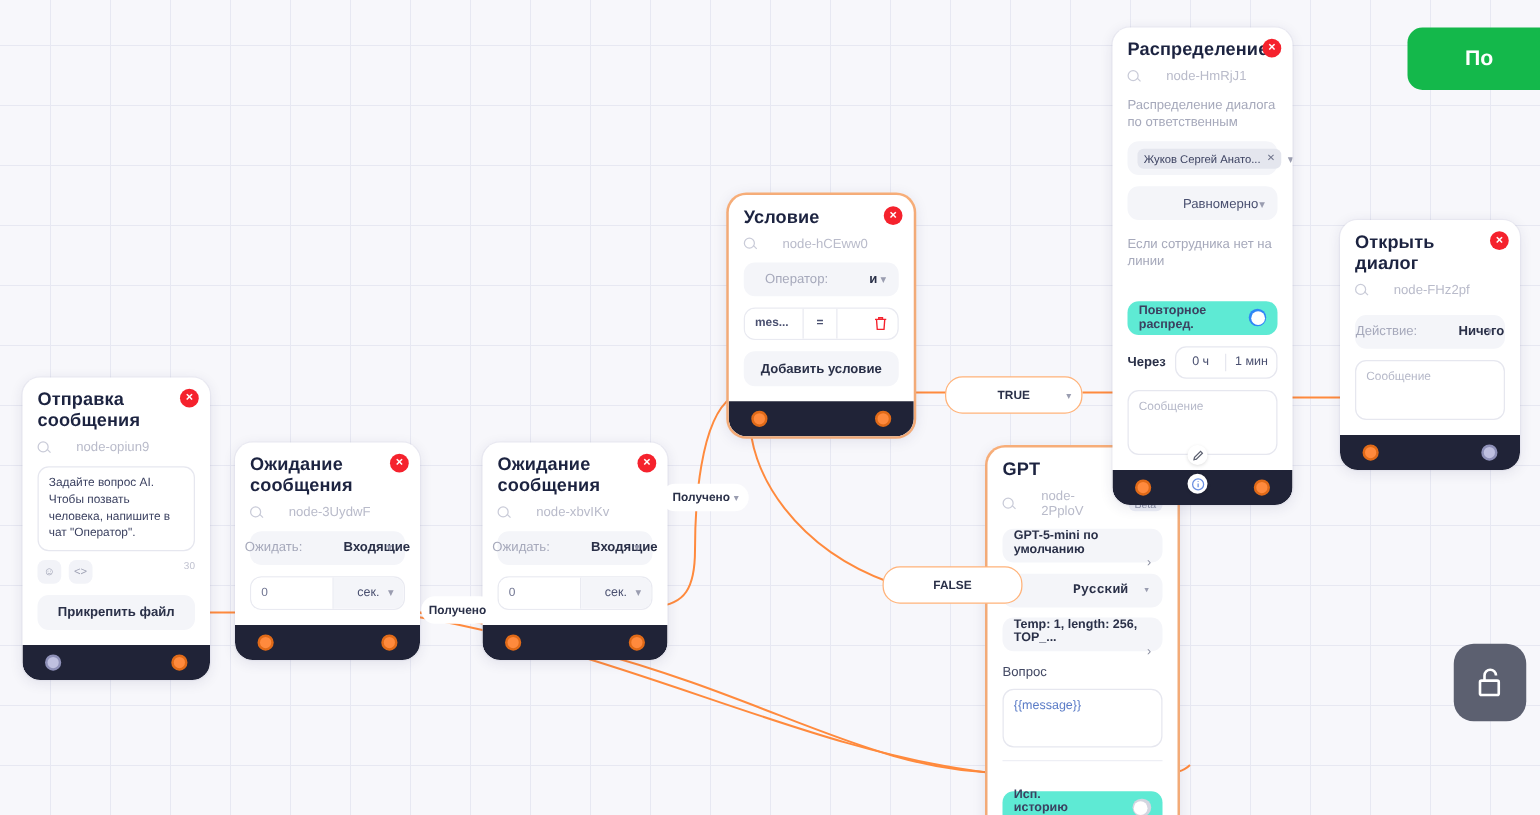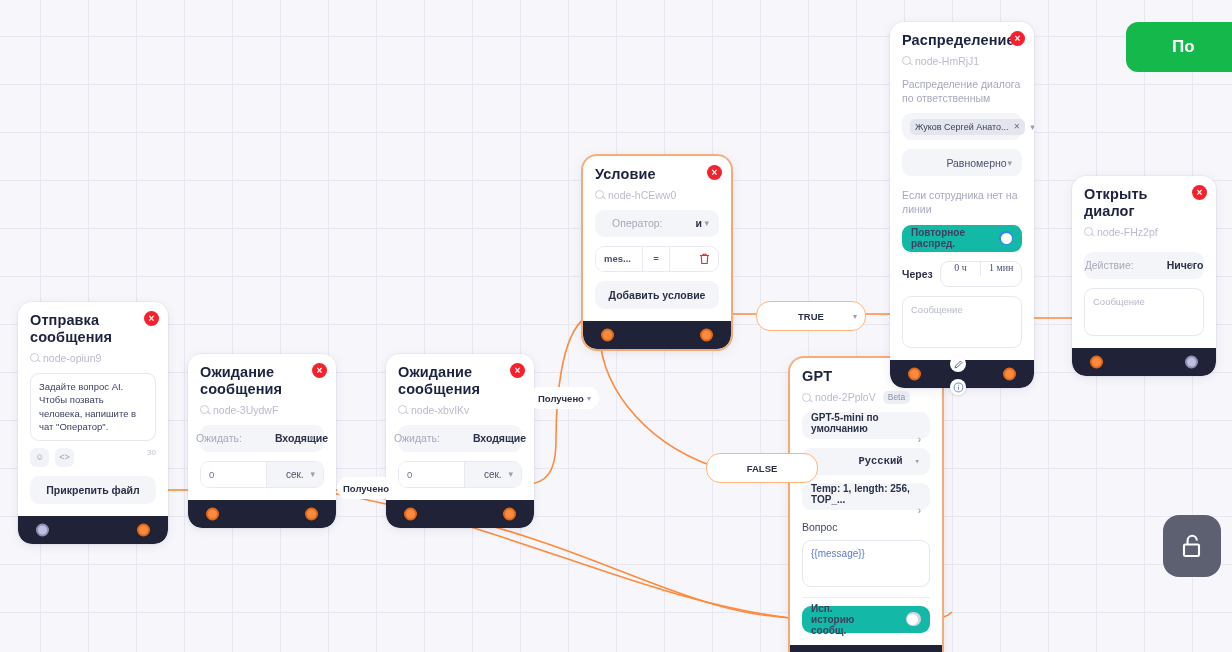--- a/index.html
+++ b/index.html
@@ -30,21 +30,21 @@
     display: flex; flex-direction: column;
   }
   .node.sel { box-shadow: 0 2px 12px rgba(40,40,90,.13), 0 0 0 2px #ffb37a; }
   .node-body { padding: 10px 12px 12px 12px; flex: 1; }
   .node-title {
     font-size: 14.5px; font-weight: 700; color: #1c2340;
     line-height: 1.16; letter-spacing: .1px;
     padding-right: 24px;
   }
   .node-id {
-    display: flex; align-items: center; gap: 4px;
+    display: flex; align-items: center; gap: 22px;
     font-size: 10.5px; color: #b9bbca; margin-top: 6px; font-weight: 400;
   }
   .node-id .q { width: 9px; height: 9px; border: 1.2px solid #c9cbd8; border-radius: 50%; position: relative; flex: none; }
   .node-id .q::after { content:""; position:absolute; width:3.5px; height:1.2px; background:#c9cbd8; right:-2.2px; bottom:0px; transform: rotate(45deg); }
   .beta {
     background: #eceef6; color: #8b90a6; font-size: 8.5px; font-weight: 400;
     padding: 1.5px 5px; border-radius: 5px; margin-left: 3px;
   }
   .close-x {
     position: absolute; top: 9px; right: 9px;
@@ -108,40 +108,40 @@
     background: #f4f5f9; border-radius: 9px; min-height: 27px;
     display: flex; align-items: center; padding: 0 8px; margin-top: 8px; gap: 5px;
   }
   .chip {
     background: #e4e6ee; border-radius: 5px; font-size: 9px; color: #3b4160;
     padding: 3px 5px; display: flex; align-items: center; gap: 5px; white-space: nowrap;
   }
   .chip .x { color: #6b7089; font-size: 8px; cursor: pointer; }
 
   .toggle-row {
-    background: #14b8a6; border-radius: 9px; height: 27px;
-    display: flex; align-items: center; padding: 0 9px; margin-top: 8px;
+    background: #5eead4; border-radius: 9px; height: 27px;
+    display: flex; align-items: center; padding: 0 9px; margin-top: 24px;
     font-size: 10px; color: #3b4160; font-weight: 700; gap: 32px;
   }
   .switch {
     margin-left: auto; width: 26px; height: 14px; border-radius: 9px;
     background: #d3d5e0; position: relative;
   }
   .switch.on { background: #2f86f6; }
   .switch .knob {
     position: absolute; top: 1.5px; left: 1.5px;
     width: 11px; height: 11px; border-radius: 50%; background: #fff;
   }
   .switch.on .knob { left: auto; right: 1.5px; }
 
   .through-row { display: flex; align-items: center; gap: 7px; margin-top: 9px; }
   .through-row .k { font-size: 10.5px; font-weight: 700; color: #2a3048; }
   .through-box {
     flex: 1; border: 1px solid #e6e7ef; border-radius: 9px; height: 26px;
-    display: flex; font-size: 10px; color: #4a5070; font-family: Liberation Serif, serif;
+    display: flex; align-items: center; font-size: 10px; color: #4a5070;
   }
   .through-box span { flex: 1; text-align: center; }
   .through-box .sep { flex: none; width: 1px; height: 14px; background: #e6e7ef; }
 
   .cond-row {
     display: flex; align-items: stretch; margin-top: 9px;
     border: 1px solid #e9eaf1; border-radius: 9px; overflow: hidden; height: 26px;
   }
   .cond-row .c1 { width: 46px; display: flex; align-items: center; padding-left: 8px;
                   font-size: 9.5px; color: #4a5070; font-weight: 700; background: #fff; }

